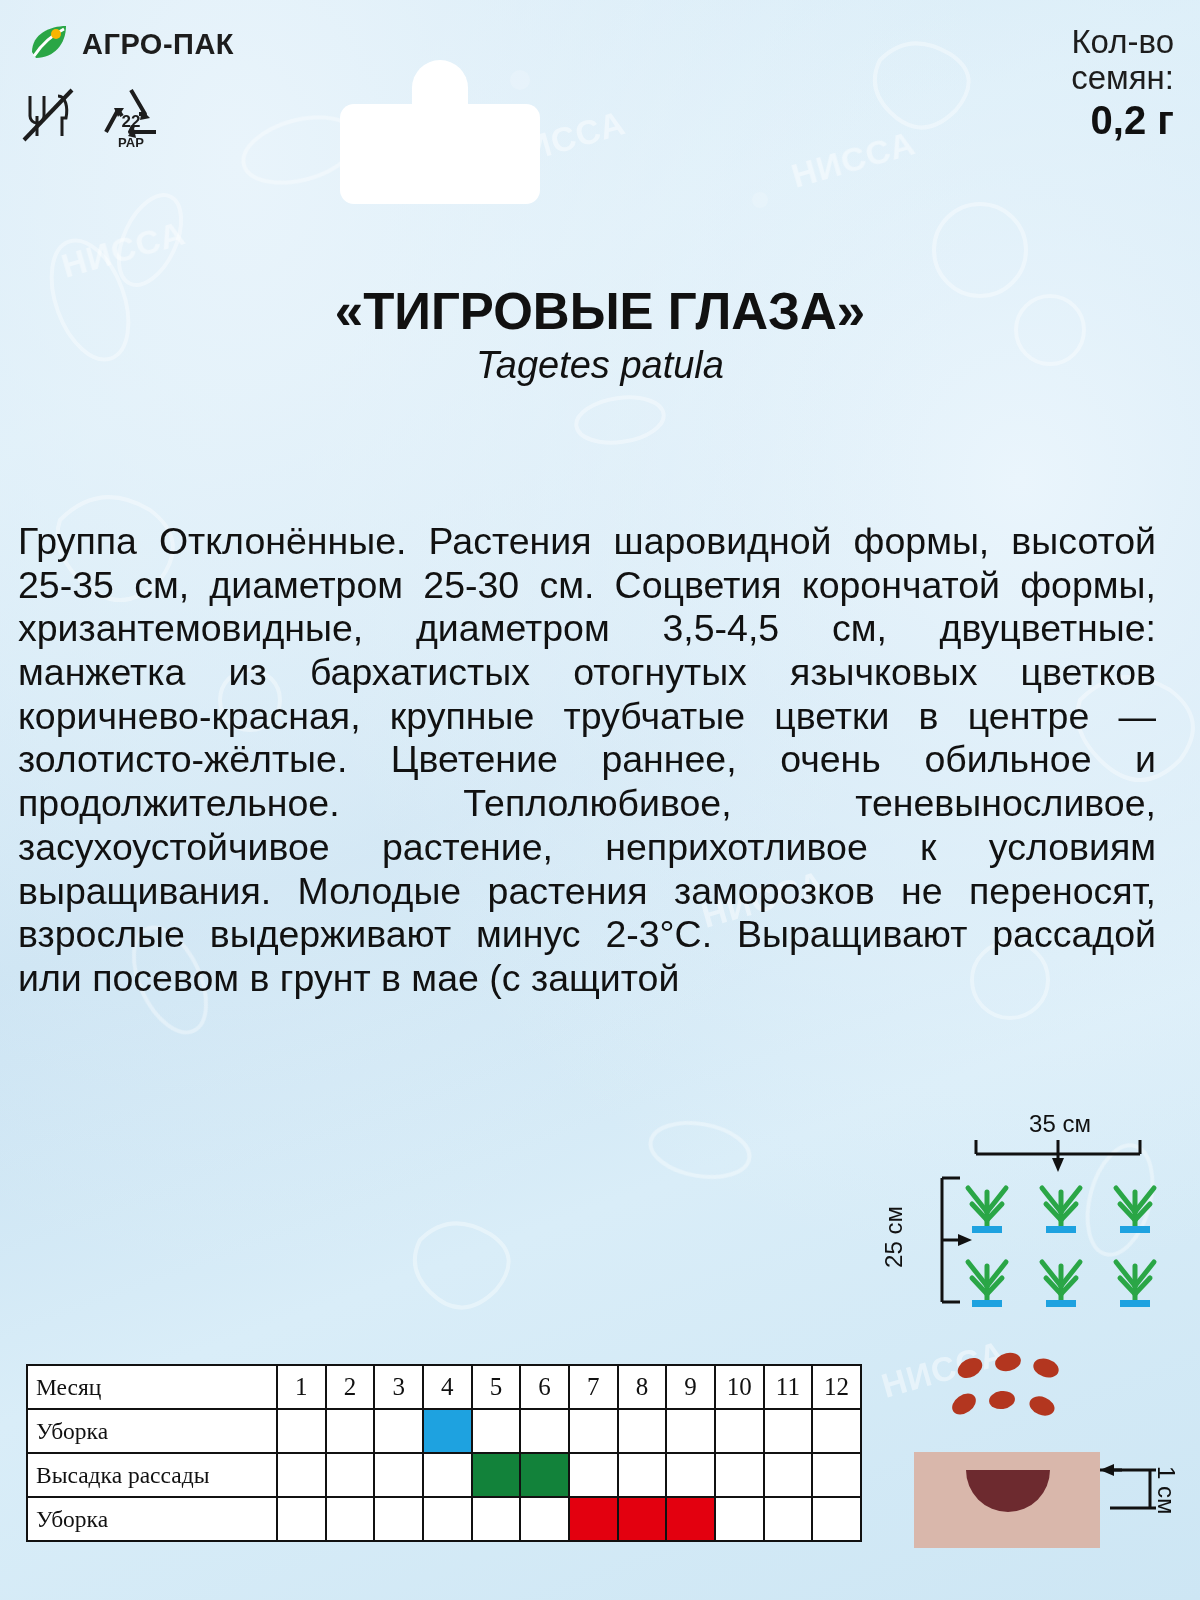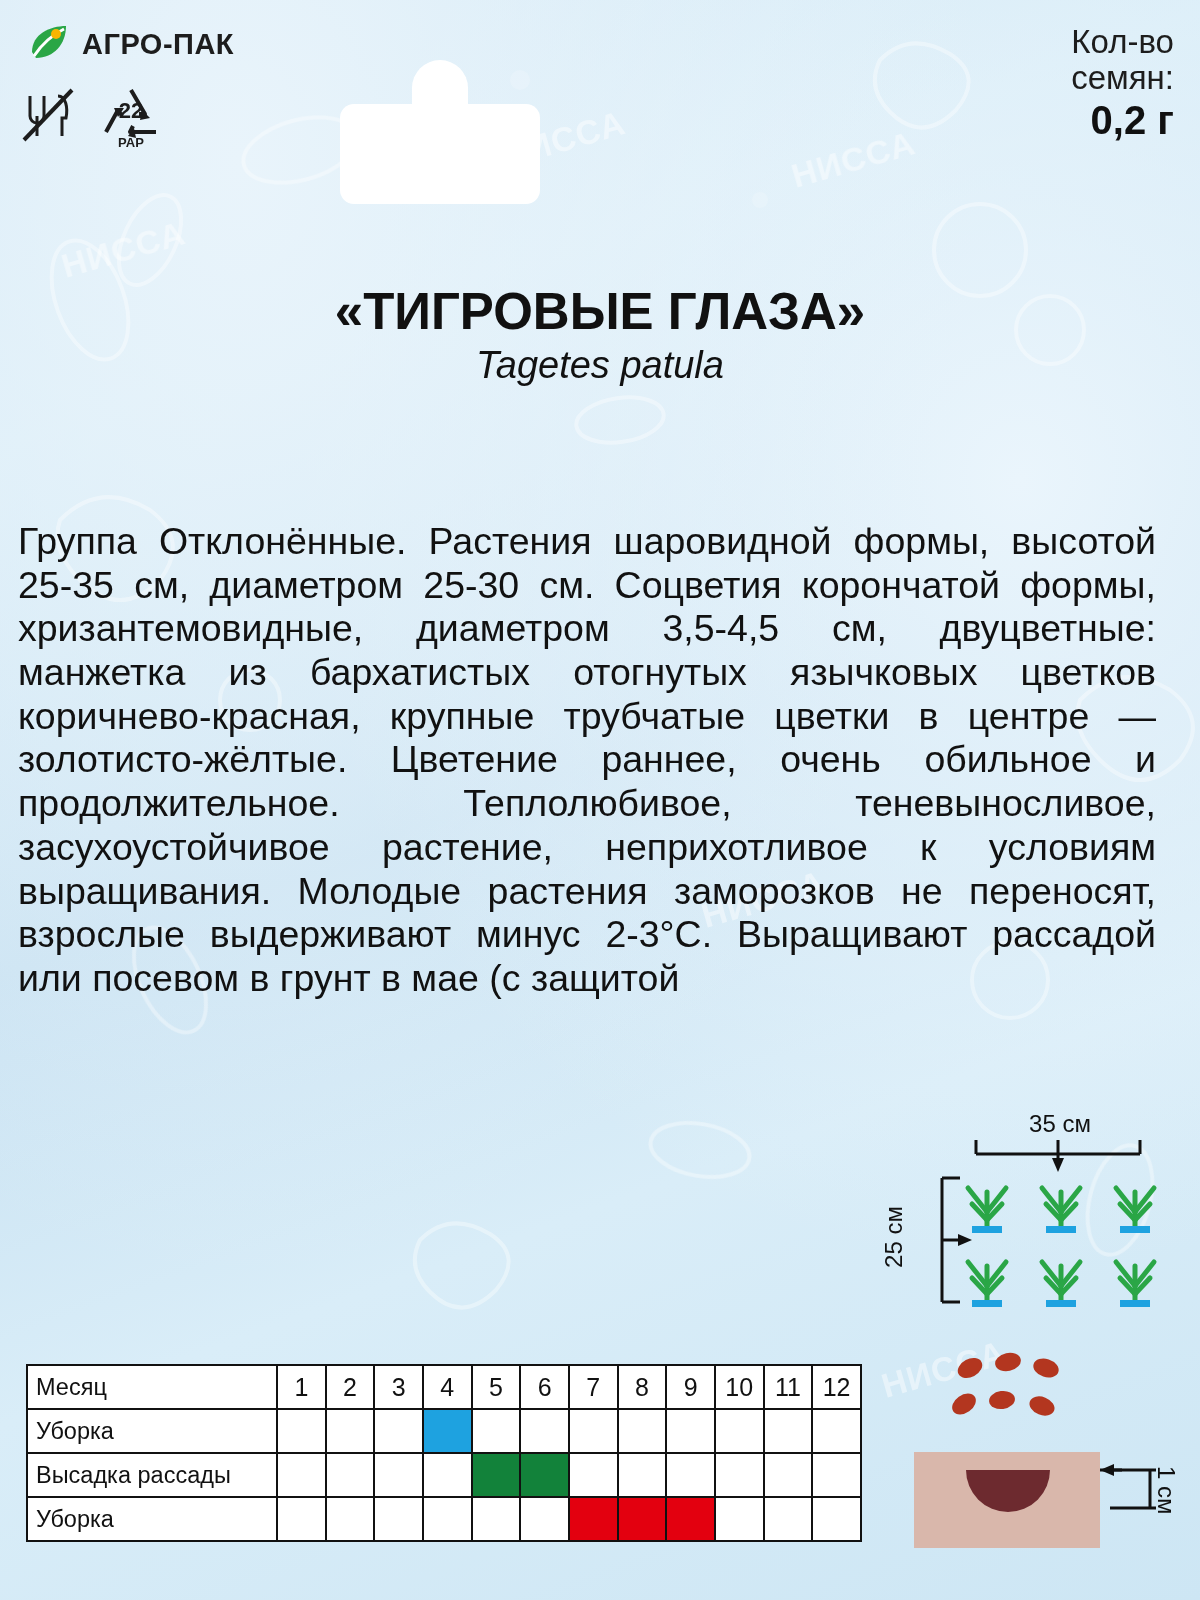--- a/index.html
+++ b/index.html
@@ -95,38 +95,37 @@
     bottom: -4px;
     text-align: center;
     font-size: 13px;
     font-weight: bold;
     color: #1d1d1d;
   }
   .pap-num {
     position: absolute;
     left: 0;
     right: 0;
-    top: 12px;
+    top: 26px;
     text-align: center;
-    font-size: 22px;
+    font-size: 17px;
     font-weight: bold;
     color: #1d1d1d;
   }
   .qty {
     position: absolute;
     right: 26px;
     top: 24px;
     text-align: right;
     line-height: 1.08;
   }
   .qty .qty-label {
     font-size: 33px;
     color: #1d1d1d;
     font-weight: normal;
-    text-align: center;
   }
   .qty .qty-value {
     font-size: 40px;
     font-weight: bold;
     color: #111;
     margin-top: 4px;
   }
   .titles {
     position: absolute;
     left: 0;
@@ -230,20 +229,21 @@
   }
   
   .cal {
     position: absolute;
     left: 26px;
     top: 1364px;
     width: 836px;
     border-collapse: collapse;
     background: #ffffff;
     table-layout: fixed;
+    font-family: Liberation Serif, serif;
   }
   .cal td {
     border: 2px solid #111;
     height: 42px;
     font-size: 23px;
     color: #111;
     text-align: center;
     padding: 0;
   }
   .cal td.rowlabel {

